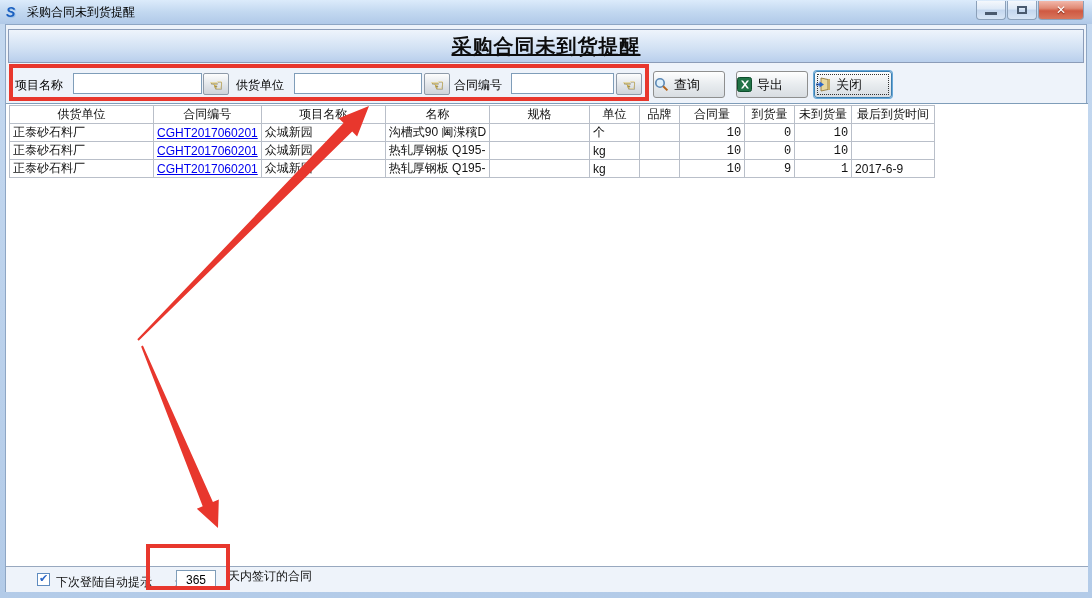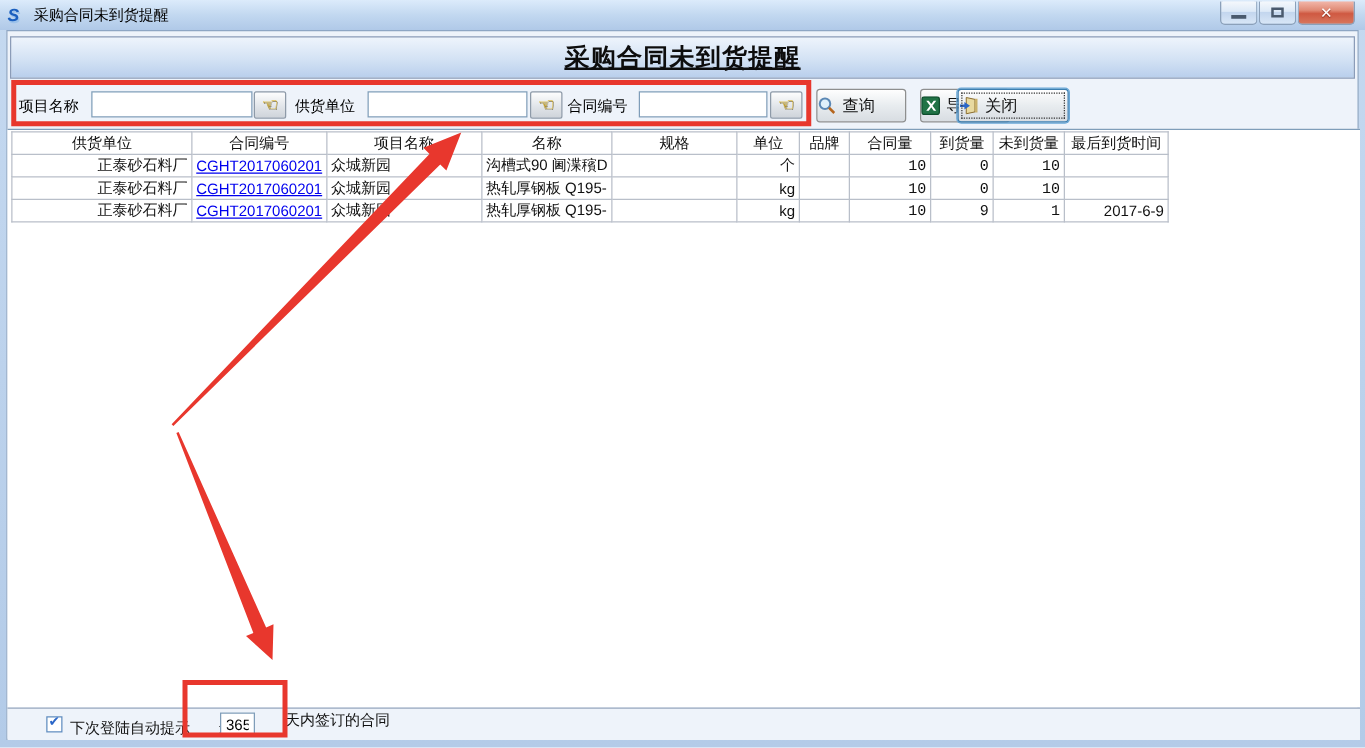--- a/index.html
+++ b/index.html
@@ -52,34 +52,34 @@
   .toolbtn.focused { border:1px solid #3c7fb1; box-shadow:0 0 0 1px #69a8d8;
     outline:1px dotted #333; outline-offset:-4px; }
 
   
   .gridpanel { position:absolute; left:0; top:78px; width:1082px; height:463px;
     background:#fff; border-top:1px solid #7f9db9; }
   table.grid { border-collapse:collapse; table-layout:fixed; margin-left:3px; margin-top:1px; }
   table.grid th, table.grid td { border:1px solid #b9bfc9; height:17px; padding:0 3px;
     font-size:12px; font-weight:normal; overflow:hidden; white-space:nowrap; }
   table.grid th { text-align:center; background:#fff; }
-  td.al { text-align:left; } td.ac { text-align:right; } td.ar { text-align:right;font-family:Liberation Mono, monospace; }
+  td.al { text-align:left; } td.ac { text-align:left; } td.ar { text-align:right;font-family:Liberation Mono, monospace; }
   td a { color:#0000ee; text-decoration:underline; cursor:pointer; }
 
   
   .footer { position:absolute; left:0; top:541px; width:1082px; height:26px;
     background:#eef3fa; border-top:1px solid #98a8bf; }
   .checkbox { position:absolute; left:31px; top:6px; width:13px; height:13px; background:#fff;
     border:1px solid #5e8bbf; display:flex; align-items:center; justify-content:center;
     cursor:pointer; }
   .checkmark { color:#2a66c8; font-size:11px; line-height:11px; font-weight:bold;
     margin-top:-2px; }
   .cbx-label { position:absolute; left:50px; top:7px; }
   .recent-label { position:absolute; left:145px; top:7px;margin-left:24px; }
-  .days-input { position:absolute; left:170px; top:3px; width:28px; height:19px;
+  .days-input { position:absolute; left:170px; top:3px; width:40px; height:19px;
     border:1px solid #7f9db9; background:#fff; font-size:12px; padding:0 4px;text-align:center; }
   .suffix-label { position:absolute; left:222px; top:1px; }
 
   
   .annotations { position:absolute; left:0; top:0; width:1092px; height:598px;
     pointer-events:none; z-index:50; }
 
   .icon-svg { display:block; }
 </style>
 </head>
@@ -135,21 +135,21 @@
     </div>
 
     <div class="toolbtn" style="left:730px; width:72px">
       <svg class="icon-svg" width="15" height="15" viewBox="0 0 15 15">
         <rect x="0.5" y="0.5" width="14" height="14" rx="2" fill="#217346" stroke="#0e4d2c"></rect>
         <path d="M4 3.5 L7 7.5 L4 11.5 H6 L8 8.8 L10 11.5 H12 L9 7.5 L12 3.5 H10 L8 6.2 L6 3.5 Z" fill="#fff"></path>
       </svg>
       <span>导出</span>
     </div>
 
-    <div class="toolbtn focused" style="left:760px; width:89px">
+    <div class="toolbtn focused" style="left:808px; width:78px">
       <svg class="icon-svg" width="16" height="15" viewBox="0 0 16 15">
         <path d="M6 1 L13 2.5 V12.5 L6 14 Z" fill="#e8d9a0" stroke="#8a6d2f" stroke-width="0.8"></path>
         <rect x="13" y="2" width="2" height="11" fill="#c9b06a"></rect>
         <path d="M9 7.5 L4.5 4.5 V6.5 H1 V8.5 H4.5 V10.5 Z" fill="#2a66c8"></path>
       </svg>
       <span>关闭</span>
     </div>
   </div>
 
   <div class="gridpanel">

